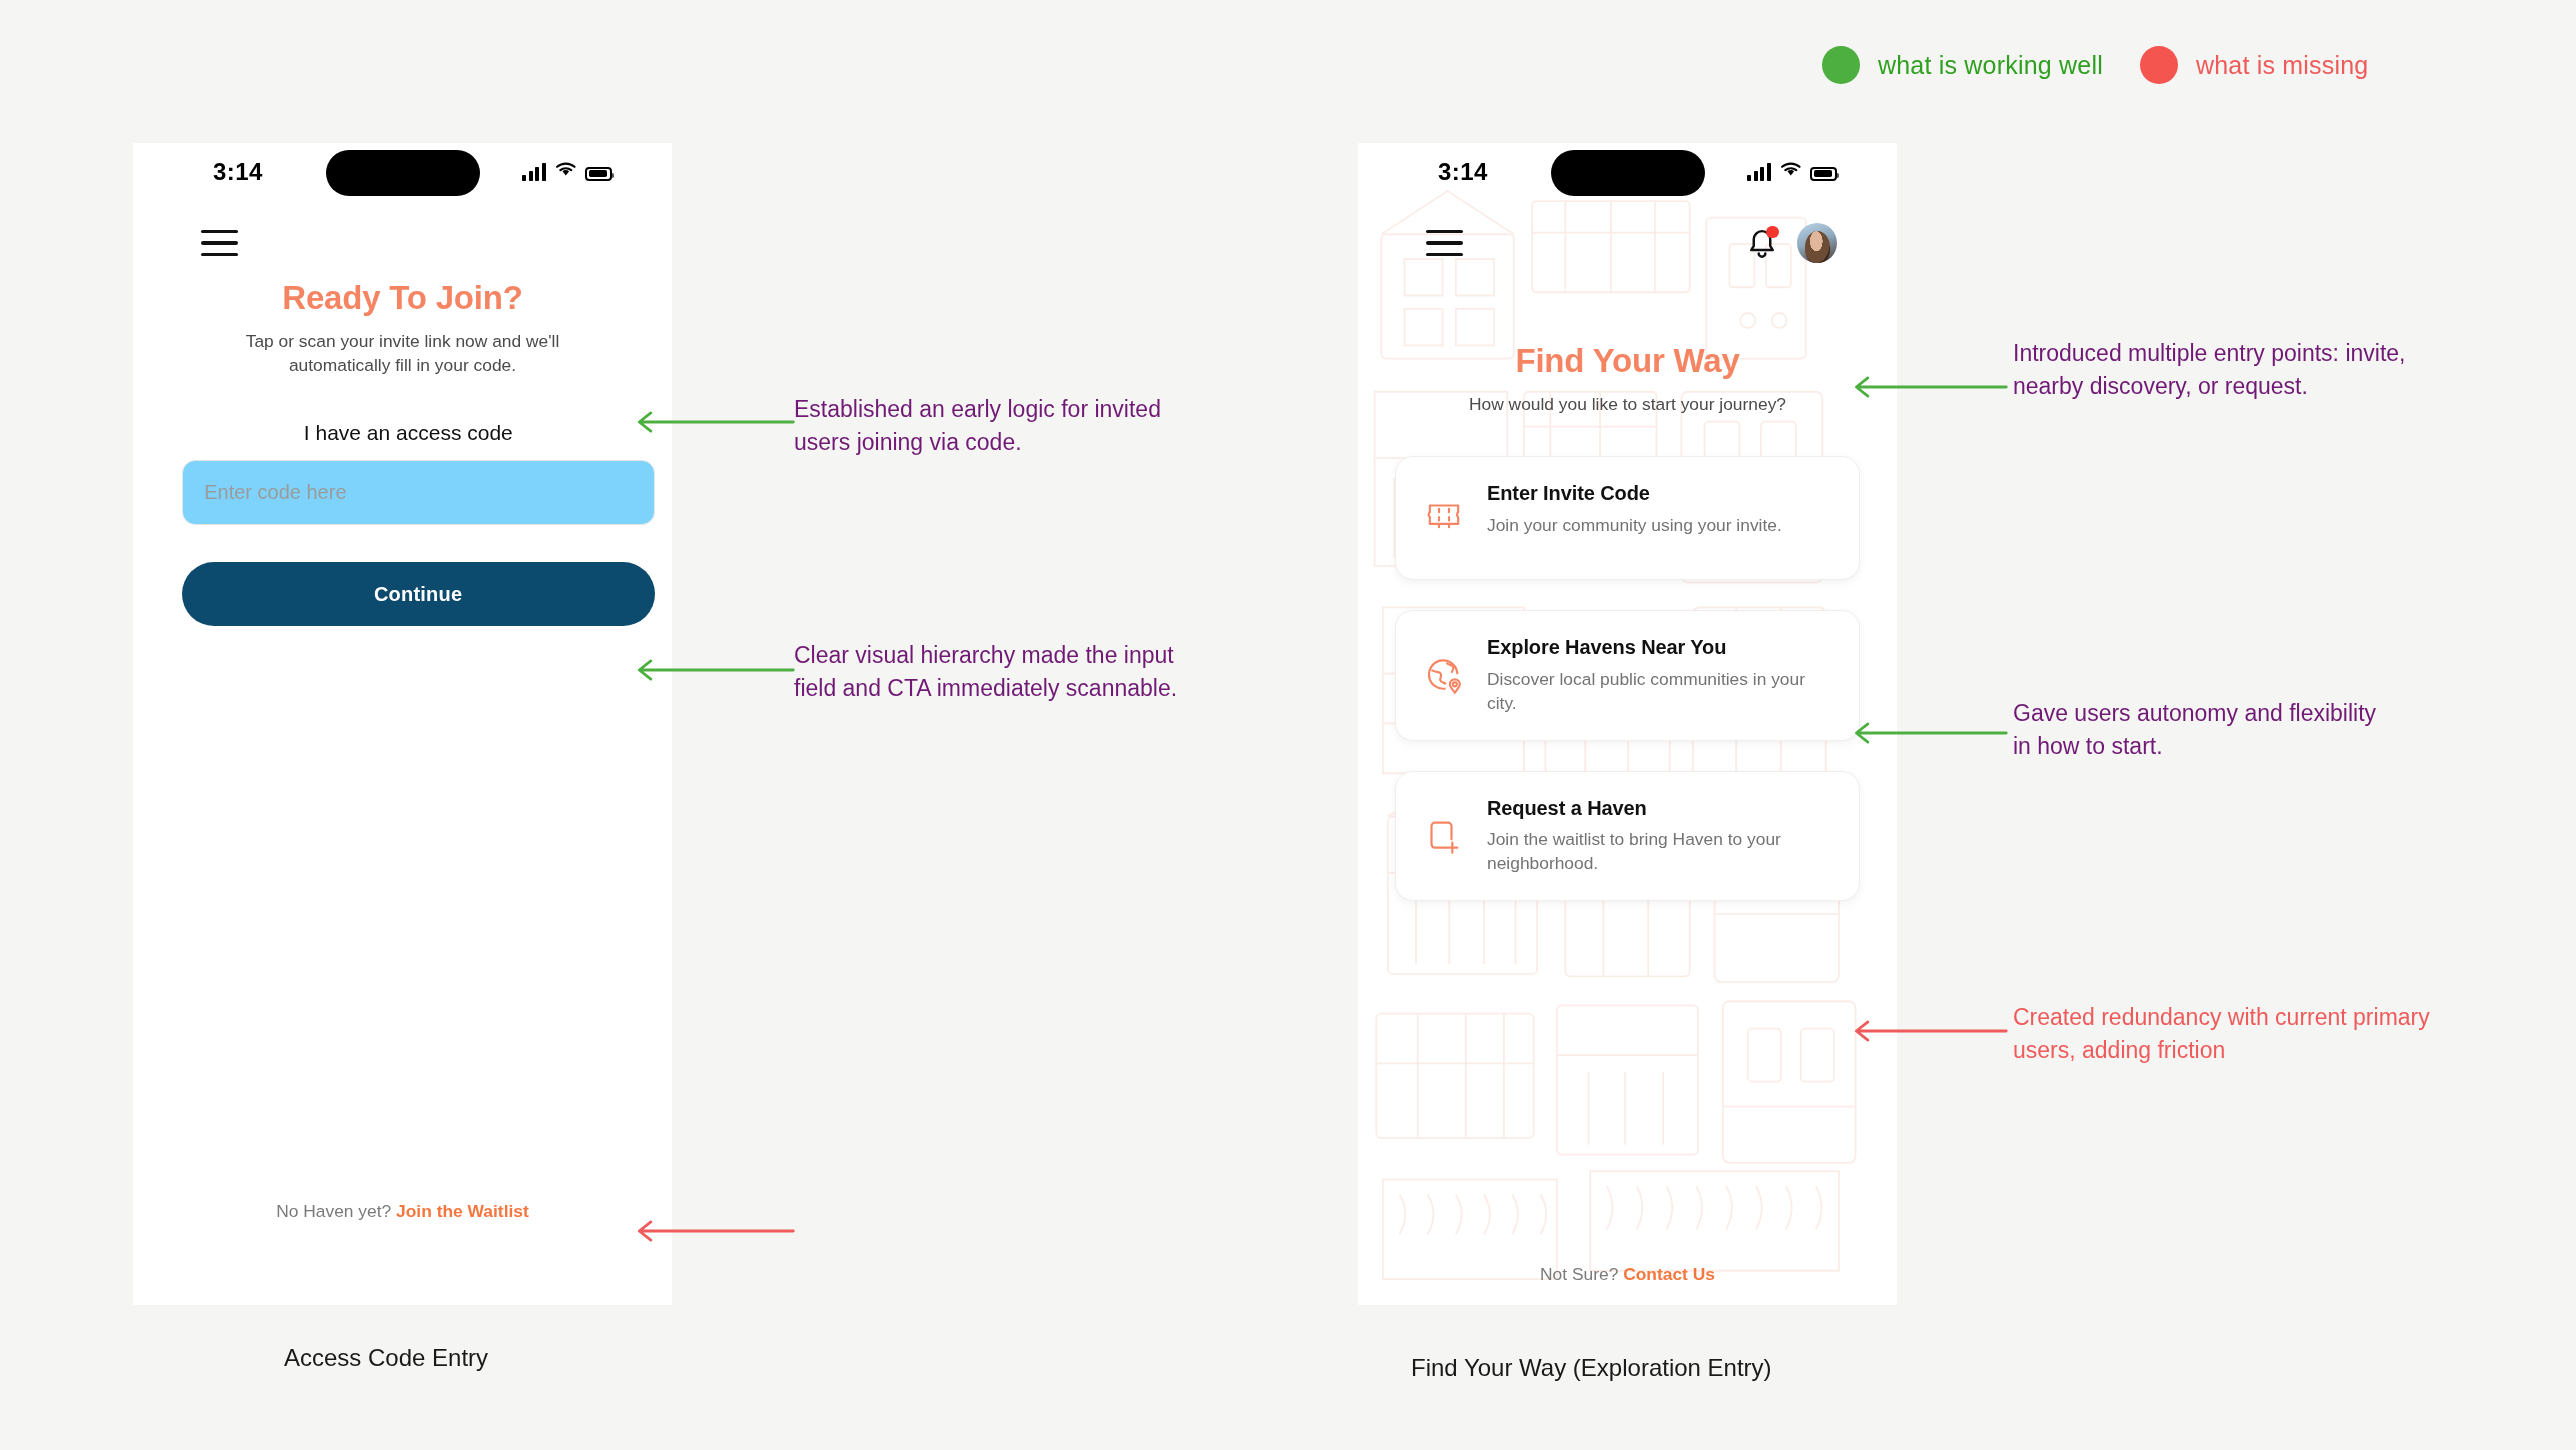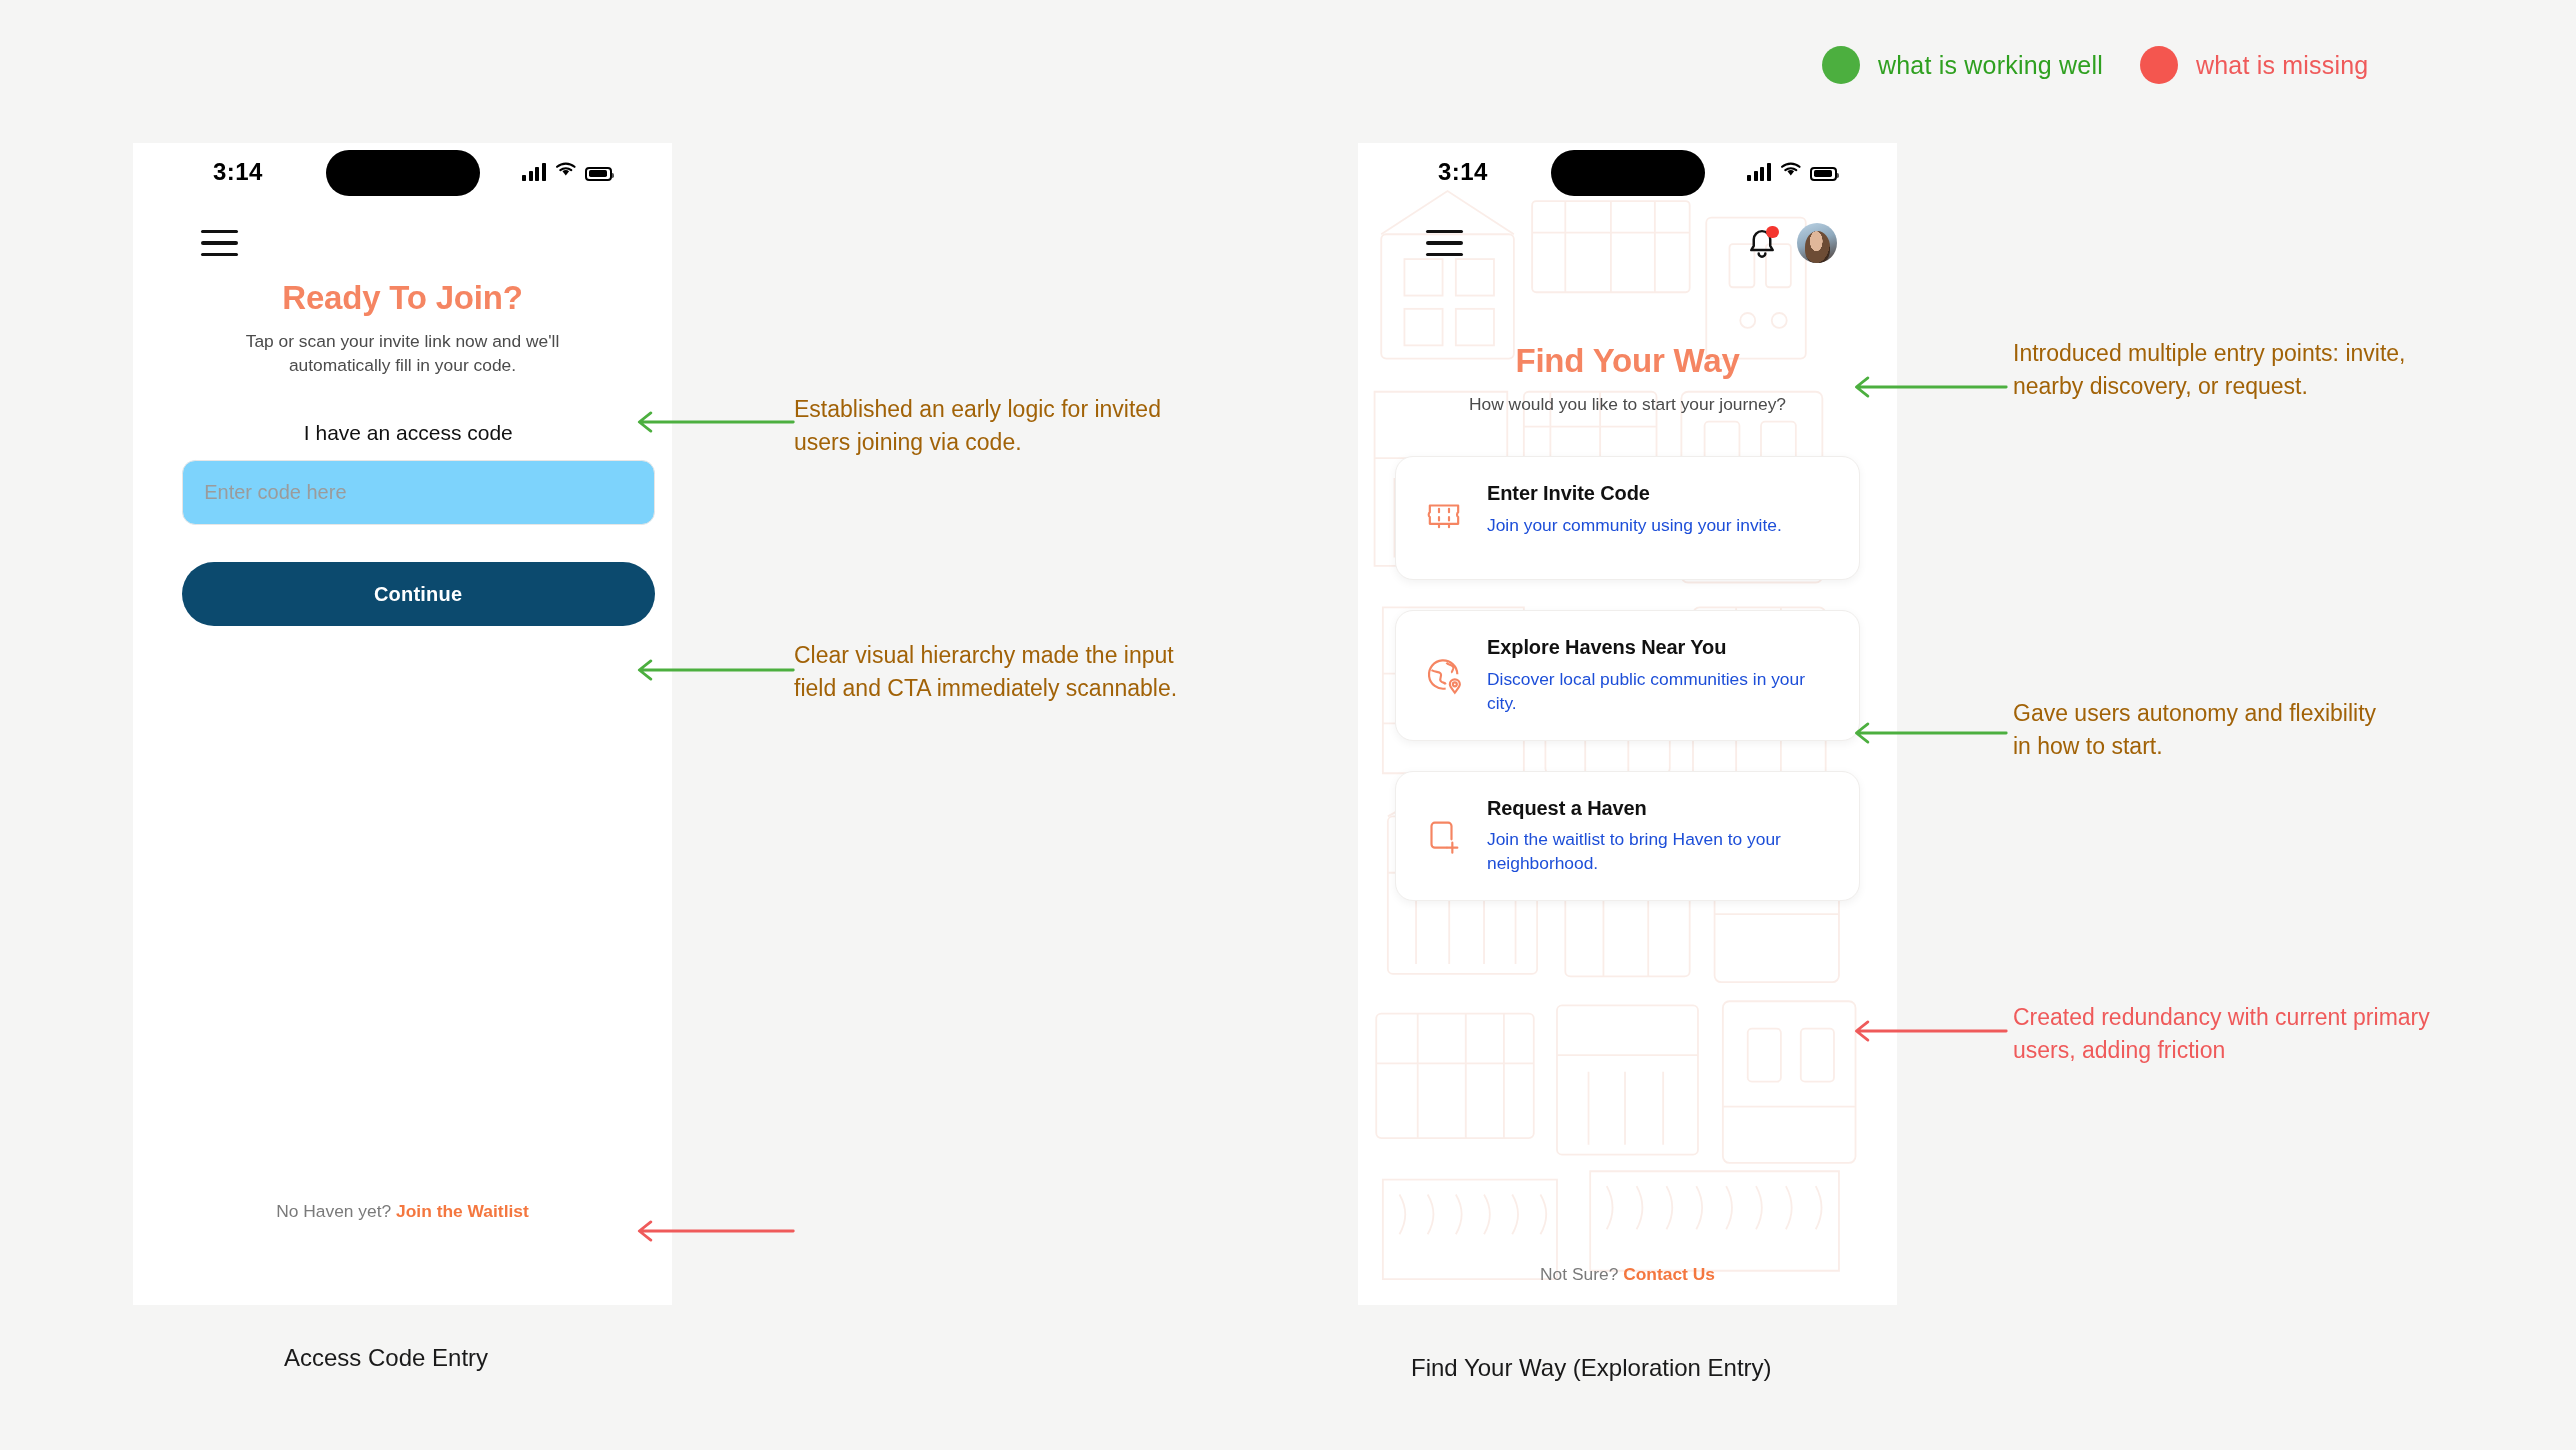--- a/index.html
+++ b/index.html
@@ -71,34 +71,34 @@
   .code-input::placeholder { color: #9b9b9b; }
   .cta { margin-top: 37px; margin-left: 11.6px; width: 473px; height: 64px; border: none; border-radius: 33px; background: #0c4a6e;
     color: #fff; font-family: "Liberation Sans", sans-serif; font-size: 20px; font-weight: bold; cursor: pointer; letter-spacing: 0.2px; }
 
   
   .cards { margin-top: 40px; display: flex; flex-direction: column; gap: 30px; }
   .opt-card { position: relative; background: #fff; border: 1.2px solid #f0eeec; border-radius: 18px; box-shadow: 0 2.5px 8.3px rgba(0,0,0,.05);
     padding: 25px 28px 25px 91px; min-height: 124px; cursor: pointer; }
   .opt-icon { position: absolute; left: 28px; top: 50%; transform: translateY(-50%); width: 40px; height: 40px; color: #f58562; }
   .opt-title { font-size: 20px; font-weight: bold; color: #111; letter-spacing: -0.1px; }
-  .opt-desc { margin-top: 7.5px; font-size: 17.4px; line-height: 1.38; color: #1d4ed8; }
+  .opt-desc { margin-top: 7.5px; font-size: 17.4px; line-height: 1.38; color: #737373; }
 
   
   .foot-link { position: absolute; left: 0; right: 0; bottom: 83px; text-align: center; font-size: 17.4px; color: #7a7a7a; }
   .foot-link b { color: #f4773f; font-weight: bold; cursor: pointer; }
 
   
   .caption { position: absolute; font-size: 24px; color: #1a1a1a; }
   #caption-left  { left: 284px;  top: 1344px; }
   #caption-right { left: 1411px; top: 1354px; }
 
   
   .note { position: absolute; font-size: 23px; line-height: 1.43; }
-  .note.good { color: #a16207; }
+  .note.good { color: #701a75; }
   .note.bad  { color: #ef5a5a; }
 
   .arrow { position: absolute; height: 28px; }
   .arrow svg { display: block; overflow: visible; }
 
   #note-1 { left: 794px; top: 393px; width: 390px; }
   #arrow-1 { left: 632px; top: 408px; width: 162px; }
   #note-2 { left: 794px; top: 639px; width: 415px; }
   #arrow-2 { left: 632px; top: 656px; width: 162px; }
   #note-3 { left: 794px; top: 1188px; width: 432px; }

